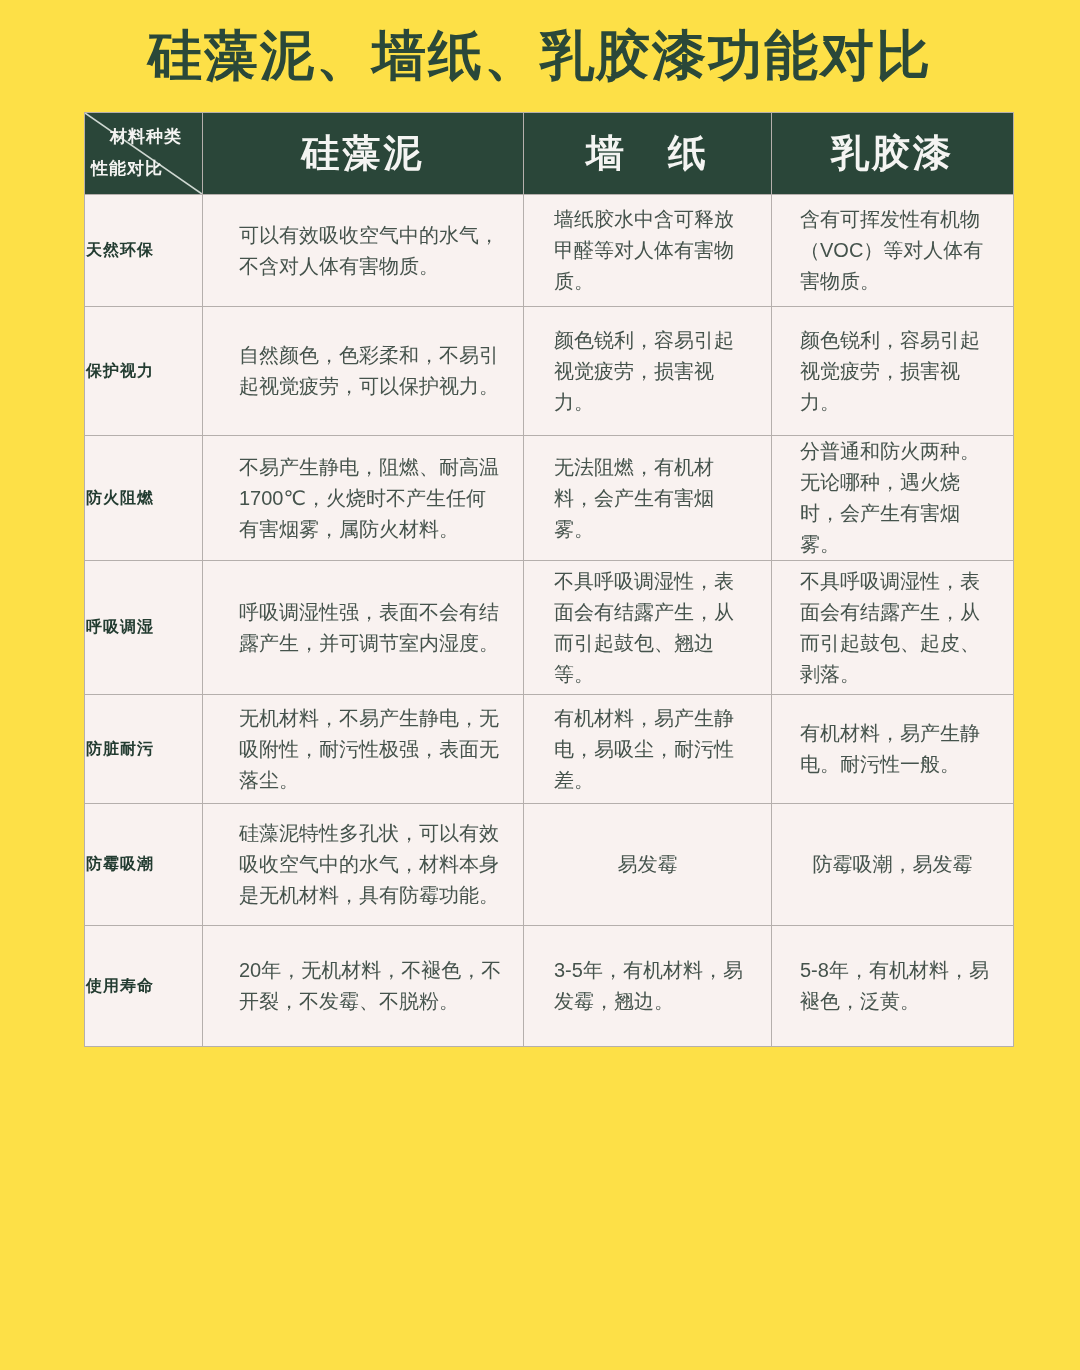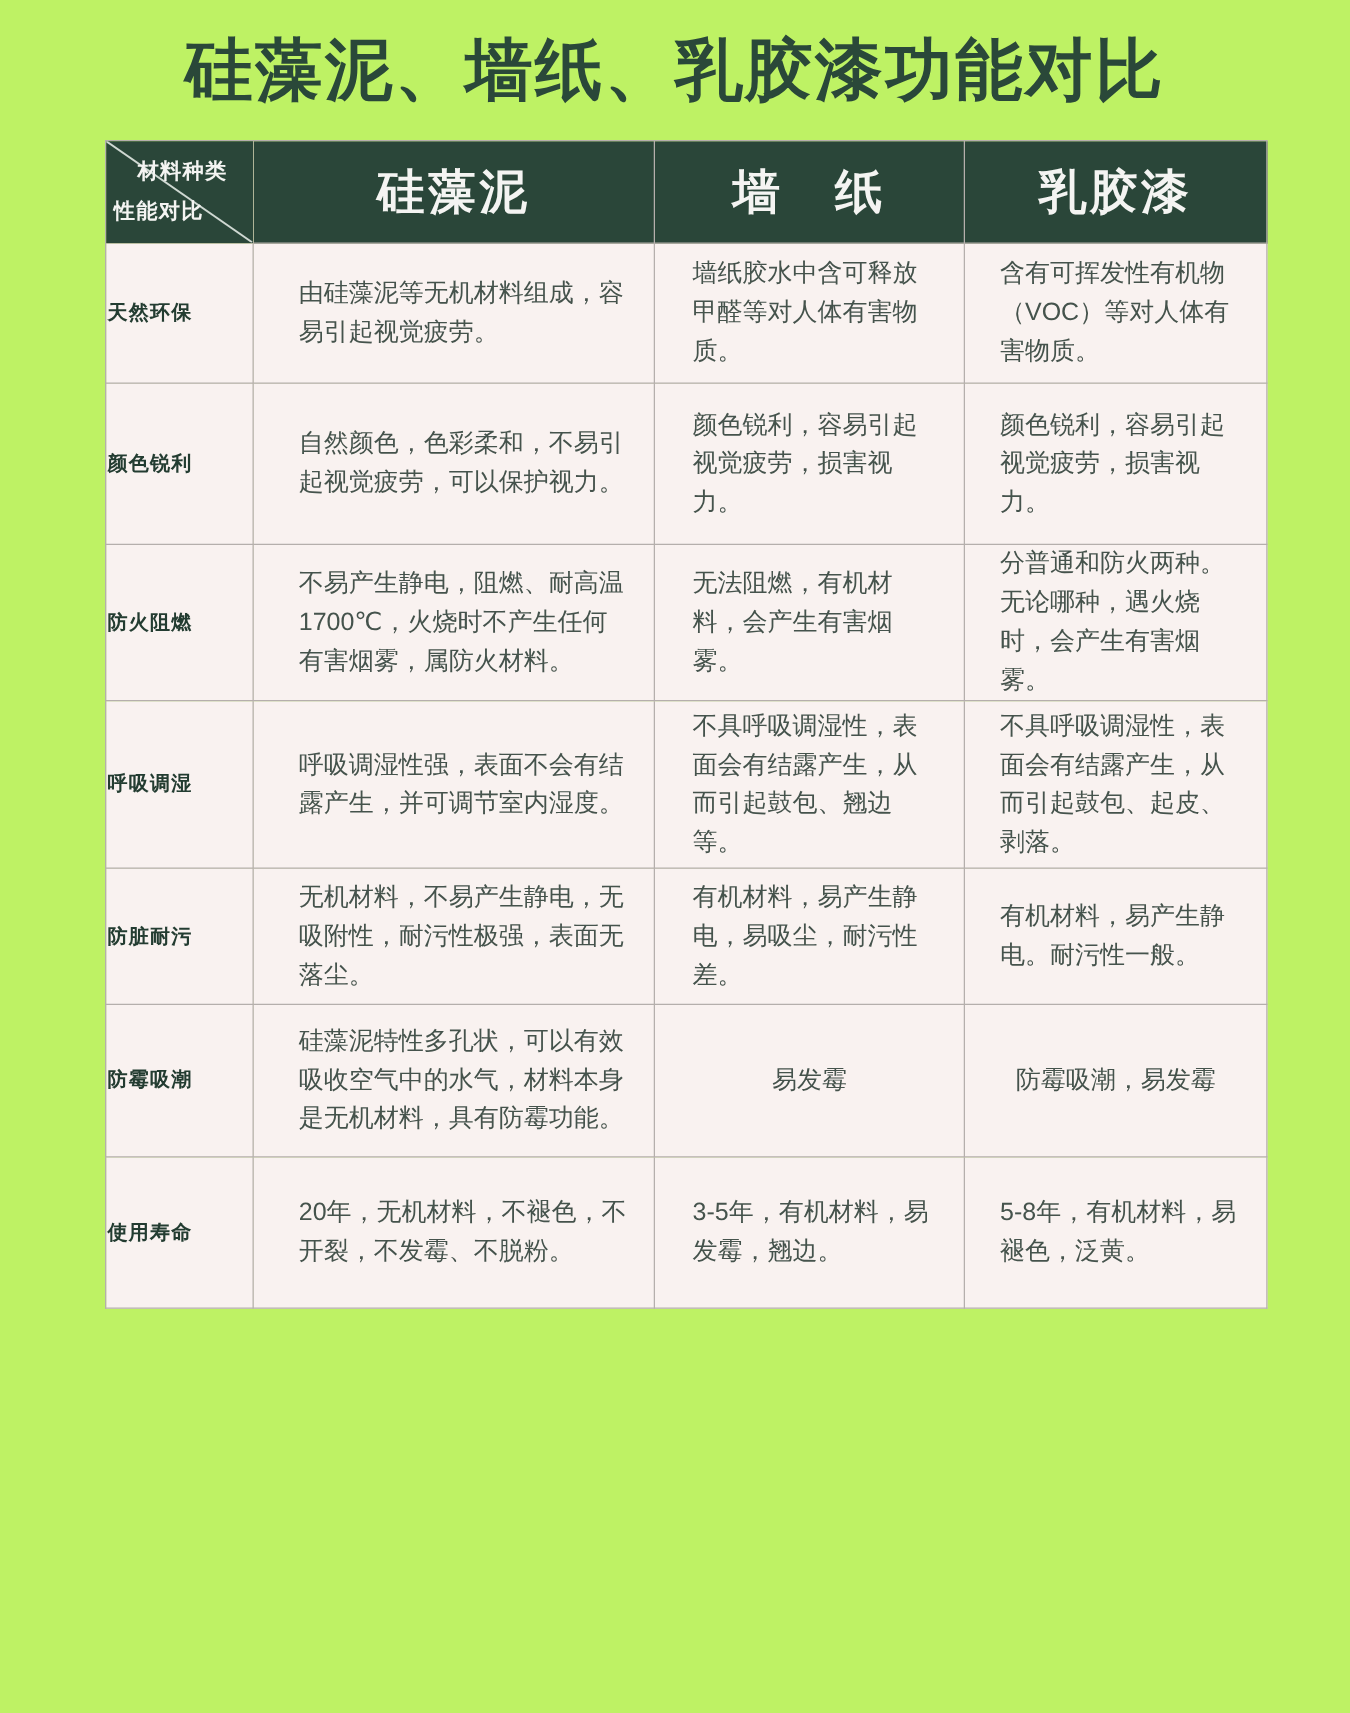--- a/index.html
+++ b/index.html
@@ -1,17 +1,17 @@
 <!DOCTYPE html>
 <html><head>
 <meta charset="utf-8">
 <style>
   html,body{margin:0;padding:0;background:#ffffff;}
   .page{
-    width:1080px;height:1370px;position:relative;background:#bef264;
+    width:1080px;height:1370px;position:relative;background:#fde047;
     font-family:"Liberation Sans","DejaVu Sans",sans-serif;
     overflow:hidden;
   }
   .title{
     margin:0;padding-top:20px;height:78px;
     text-align:center;
     font-size:54px;font-weight:800;letter-spacing:2px;
     color:#2a4839;
   }
   table.cmp{
@@ -80,26 +80,26 @@
           <span class="corner-bottom">性能对比</span>
         </th>
         <th>硅藻泥</th>
         <th>墙　纸</th>
         <th>乳胶漆</th>
       </tr>
     </thead>
     <tbody>
       <tr>
         <th class="rowlabel">天然环保</th>
-        <td class="c1">由硅藻泥等无机材料组成，容易引起视觉疲劳。</td>
+        <td class="c1">可以有效吸收空气中的水气，不含对人体有害物质。</td>
         <td class="c2">墙纸胶水中含可释放甲醛等对人体有害物质。</td>
         <td class="c3">含有可挥发性有机物（VOC）等对人体有害物质。</td>
       </tr>
       <tr>
-        <th class="rowlabel">颜色锐利</th>
+        <th class="rowlabel">保护视力</th>
         <td class="c1">自然颜色，色彩柔和，不易引起视觉疲劳，可以保护视力。</td>
         <td class="c2">颜色锐利，容易引起视觉疲劳，损害视力。</td>
         <td class="c3">颜色锐利，容易引起视觉疲劳，损害视力。</td>
       </tr>
       <tr>
         <th class="rowlabel">防火阻燃</th>
         <td class="c1">不易产生静电，阻燃、耐高温1700℃，火烧时不产生任何有害烟雾，属防火材料。</td>
         <td class="c2">无法阻燃，有机材料，会产生有害烟雾。</td>
         <td class="c3">分普通和防火两种。无论哪种，遇火烧时，会产生有害烟雾。</td>
       </tr>

